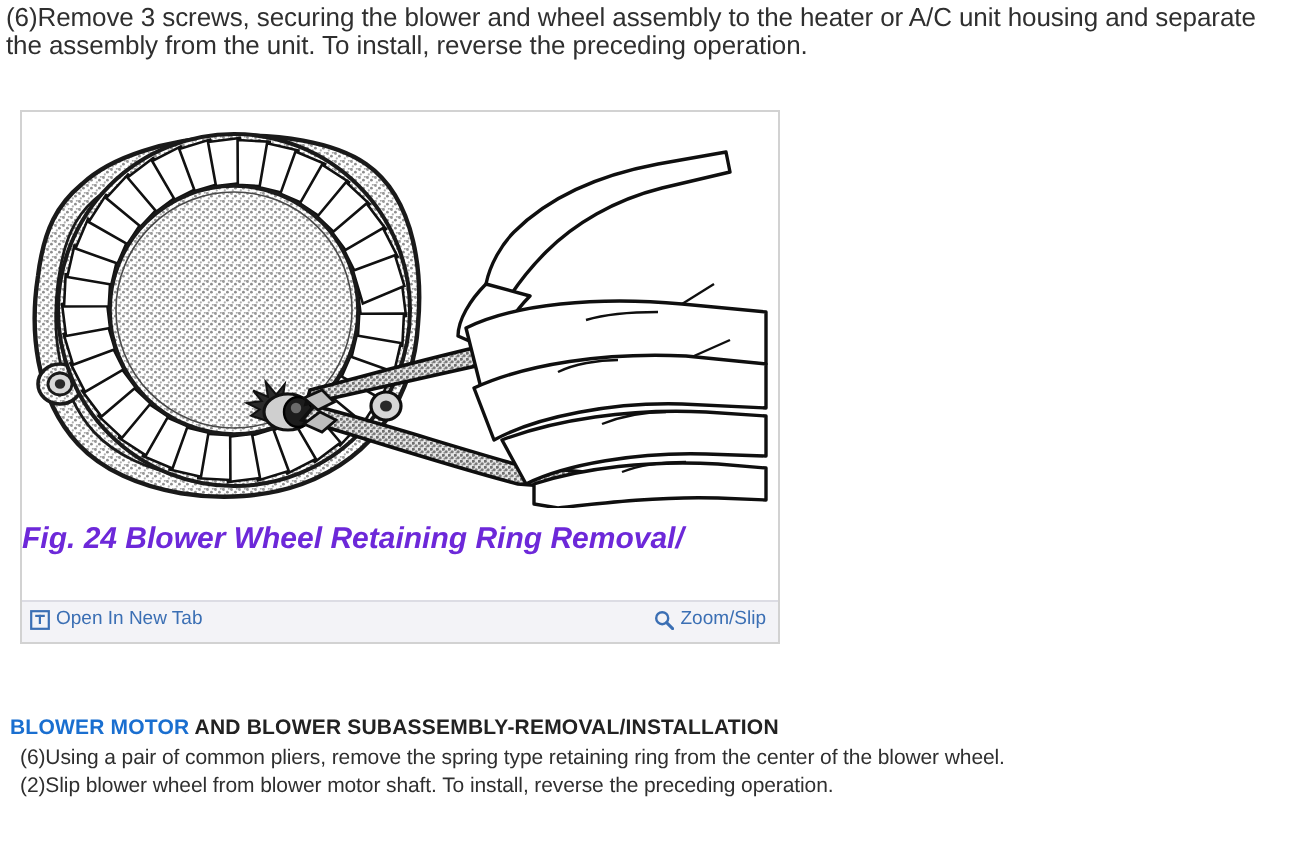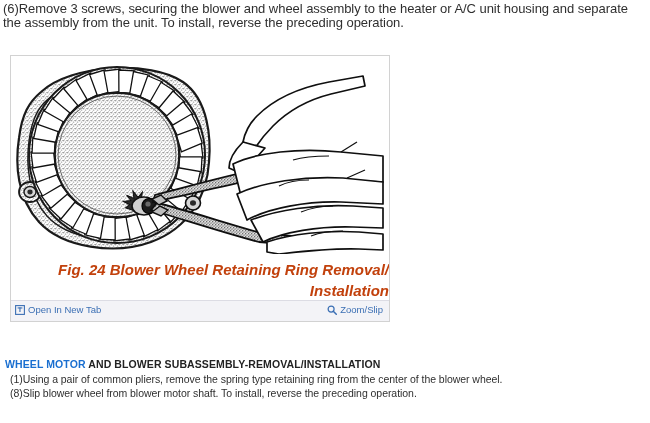--- a/index.html
+++ b/index.html
@@ -57,22 +57,22 @@
     position: absolute;
     left: 0;
     top: 198px;
     width: 378px;
     height: 47px;
     font-family: "Liberation Sans", sans-serif;
     font-weight: bold;
     font-style: italic;
     font-size: 15px;
     line-height: 21px;
-    text-align: right;
-    color: #c2410c;
+    text-align: left;
+    color: #6d28d9;
     padding-top: 5px;
     box-sizing: border-box;
   }
   .figure-caption .cap-line { display: block; }
 
   .figure-toolbar {
     position: absolute;
     left: 0;
     bottom: 0;
     width: 378px;
@@ -345,21 +345,20 @@
         <path d="M330 96 L346 86"></path>
         <path d="M336 122 L354 114"></path>
       </g>
 
       <rect x="374" y="0" width="4" height="198" fill="#ffffff"></rect>
     </svg>
   </div>
 
   <div class="figure-caption">
     <span class="cap-line">Fig. 24 Blower Wheel Retaining Ring Removal/</span>
-    <span class="cap-line">Installation</span>
   </div>
 
   <div class="figure-toolbar">
 
     <div class="tb-btn left">
       <span class="tb-ico">
         <svg width="10" height="10" viewBox="0 0 10 10" xmlns="http://www.w3.org/2000/svg">
           <rect x="0.6" y="0.6" width="8.8" height="8.8" fill="none" stroke="#3b6fb4" stroke-width="1.1"></rect>
           <rect x="2.6" y="2.4" width="4.8" height="1.1" fill="#3b6fb4"></rect>
           <rect x="4.4" y="2.4" width="1.1" height="4.6" fill="#3b6fb4"></rect>
@@ -375,17 +374,17 @@
           <line x1="6.3" y1="6.3" x2="9.3" y2="9.3" stroke="#3b6fb4" stroke-width="1.5" stroke-linecap="round"></line>
         </svg>
       </span>
       <span class="tb-label">Zoom/Slip</span>
     </div>
 
   </div>
 </div>
 
 <div class="section-heading">
-  <span class="hl">WHEEL MOTOR</span><span> AND BLOWER SUBASSEMBLY-REMOVAL/INSTALLATION</span>
+  <span class="hl">BLOWER MOTOR</span><span> AND BLOWER SUBASSEMBLY-REMOVAL/INSTALLATION</span>
 </div>
 
-<div class="step-line step-1">(1)Using a pair of common pliers, remove the spring type retaining ring from the center of the blower wheel.</div>
-<div class="step-line step-2">(8)Slip blower wheel from blower motor shaft. To install, reverse the preceding operation.</div>
+<div class="step-line step-1">(6)Using a pair of common pliers, remove the spring type retaining ring from the center of the blower wheel.</div>
+<div class="step-line step-2">(2)Slip blower wheel from blower motor shaft. To install, reverse the preceding operation.</div>
 
 </body></html>

